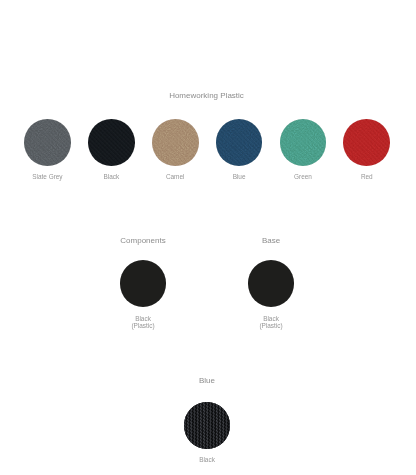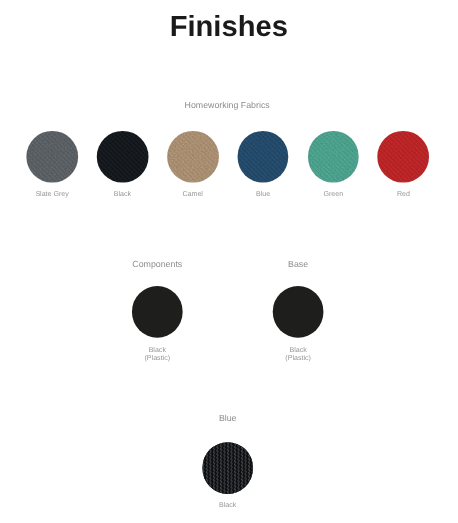--- a/index.html
+++ b/index.html
@@ -80,23 +80,22 @@
   <pattern id="meshWeave" width="3.2" height="3.2" patternUnits="userSpaceOnUse" patternTransform="skewY(-22)">
     <rect width="3.2" height="3.2" fill="#060708"></rect>
     <path d="M0 -0.2 L1.6 1.6 L0 3.4" fill="none" stroke="#44464c" stroke-width="1.0"></path>
     <path d="M3.2 -0.2 L4.8 1.6 L3.2 3.4" fill="none" stroke="#44464c" stroke-width="1.0"></path>
   </pattern>
 </defs>
   </svg>
 
 <div class="page">
 
-  <div class="page-title" style="top:11.2px">Finishes</div>
 
-  <div class="group-title" style="top:92px; left:-1.5px">Homeworking Fabrics</div>
+  <div class="group-title" style="top:92px; left:-1.5px">Homeworking Plastic</div>
 
   <div class="swatch" style="left:7.4px; top:119px">
     <div class="disc" style="background-color: rgb(80, 85, 89);">
       <div class="tex" style="filter:url(#fabricNoise); opacity:.44; mix-blend-mode:overlay"></div>
       <svg class="tex" width="47" height="47" viewBox="0 0 47 47">
           <rect width="47" height="47" fill="url(#fabricWeave)"></rect>
         </svg>
     </div>
     <div class="swatch-label">Slate Grey</div>
   </div>

